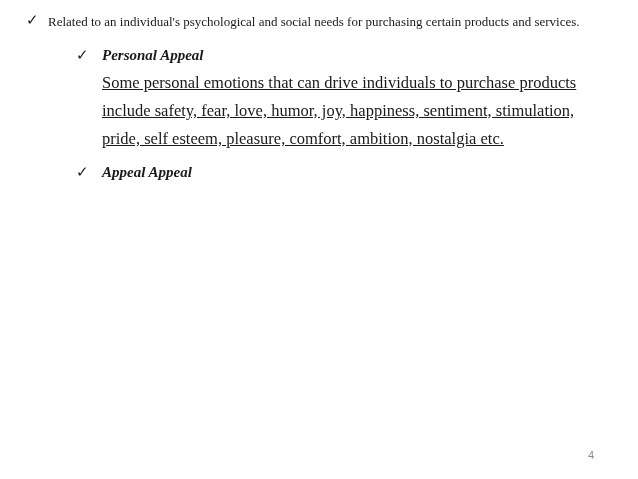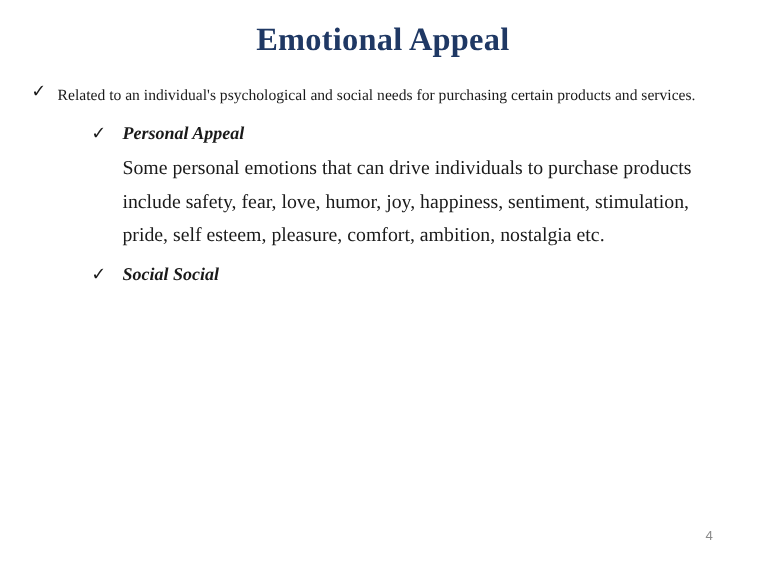--- a/index.html
+++ b/index.html
@@ -79,36 +79,36 @@
     line-height: 27px;
   }
   .sub-text {
     padding-left: 26px;
     font-size: 16.5px;
     line-height: 28px;
     text-align: left;
   }
   .sub-text p {
     margin: 0;
+    text-decoration: underline;
   }
   .slide-number {
     position: absolute;
     right: 44px;
     bottom: 26px;
     font-family: "Liberation Sans", sans-serif;
     font-size: 11px;
     color: #8a8a8a;
   }
 </style>
 </head>
 <body>
 
 <div class="slide">
 
-  <h1 class="slide-title">Emotional Appeal</h1>
 
   <div class="content">
 
     <div class="bullet-l1">
       <span class="check">✓</span>
       <span class="body">Related to an individual's psychological and social needs for purchasing certain products and services.</span>
     </div>
 
     <div class="sub-block">
       <div class="sub-head">
@@ -116,21 +116,21 @@
         <span class="sub-title">Personal Appeal</span>
       </div>
       <div class="sub-text">
         <p>Some personal emotions that can drive individuals to purchase products include safety, fear, love, humor, joy, happiness, sentiment, stimulation, pride, self esteem, pleasure, comfort, ambition, nostalgia etc.</p>
       </div>
     </div>
 
     <div class="sub-block">
       <div class="sub-head">
         <span class="check">✓</span>
-        <span class="sub-title">Social Social</span>
+        <span class="sub-title">Appeal Appeal</span>
       </div>
     </div>
 
   </div>
 
   <div class="slide-number">4</div>
 
 </div>
 
 </body></html>

